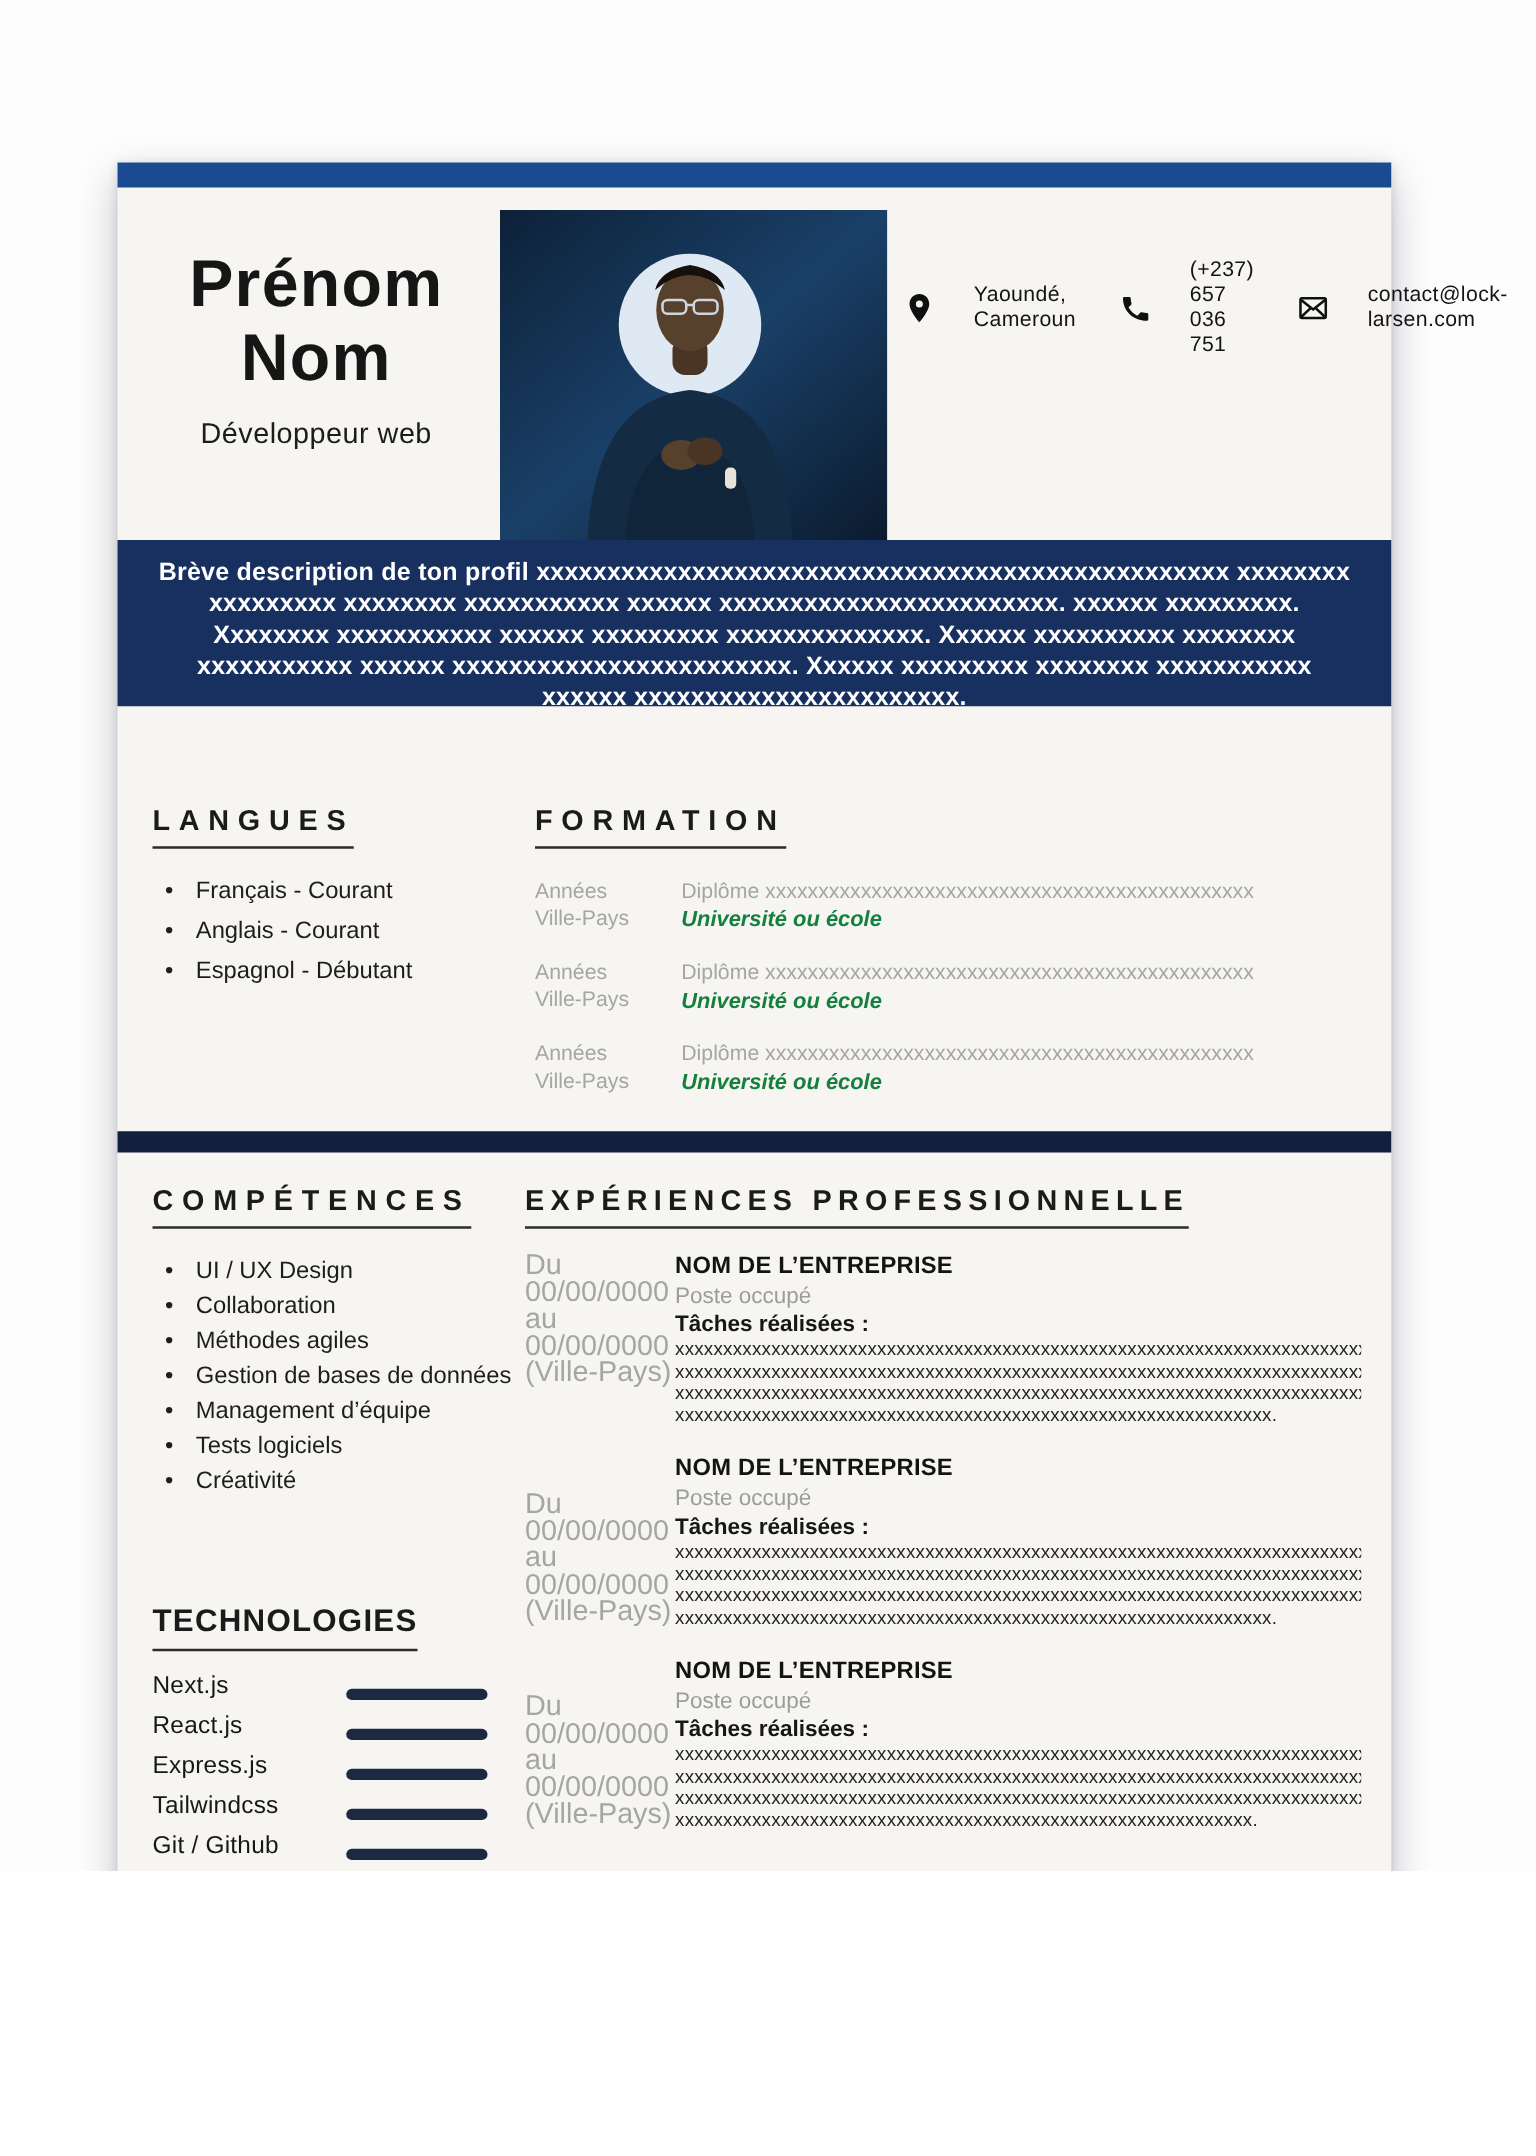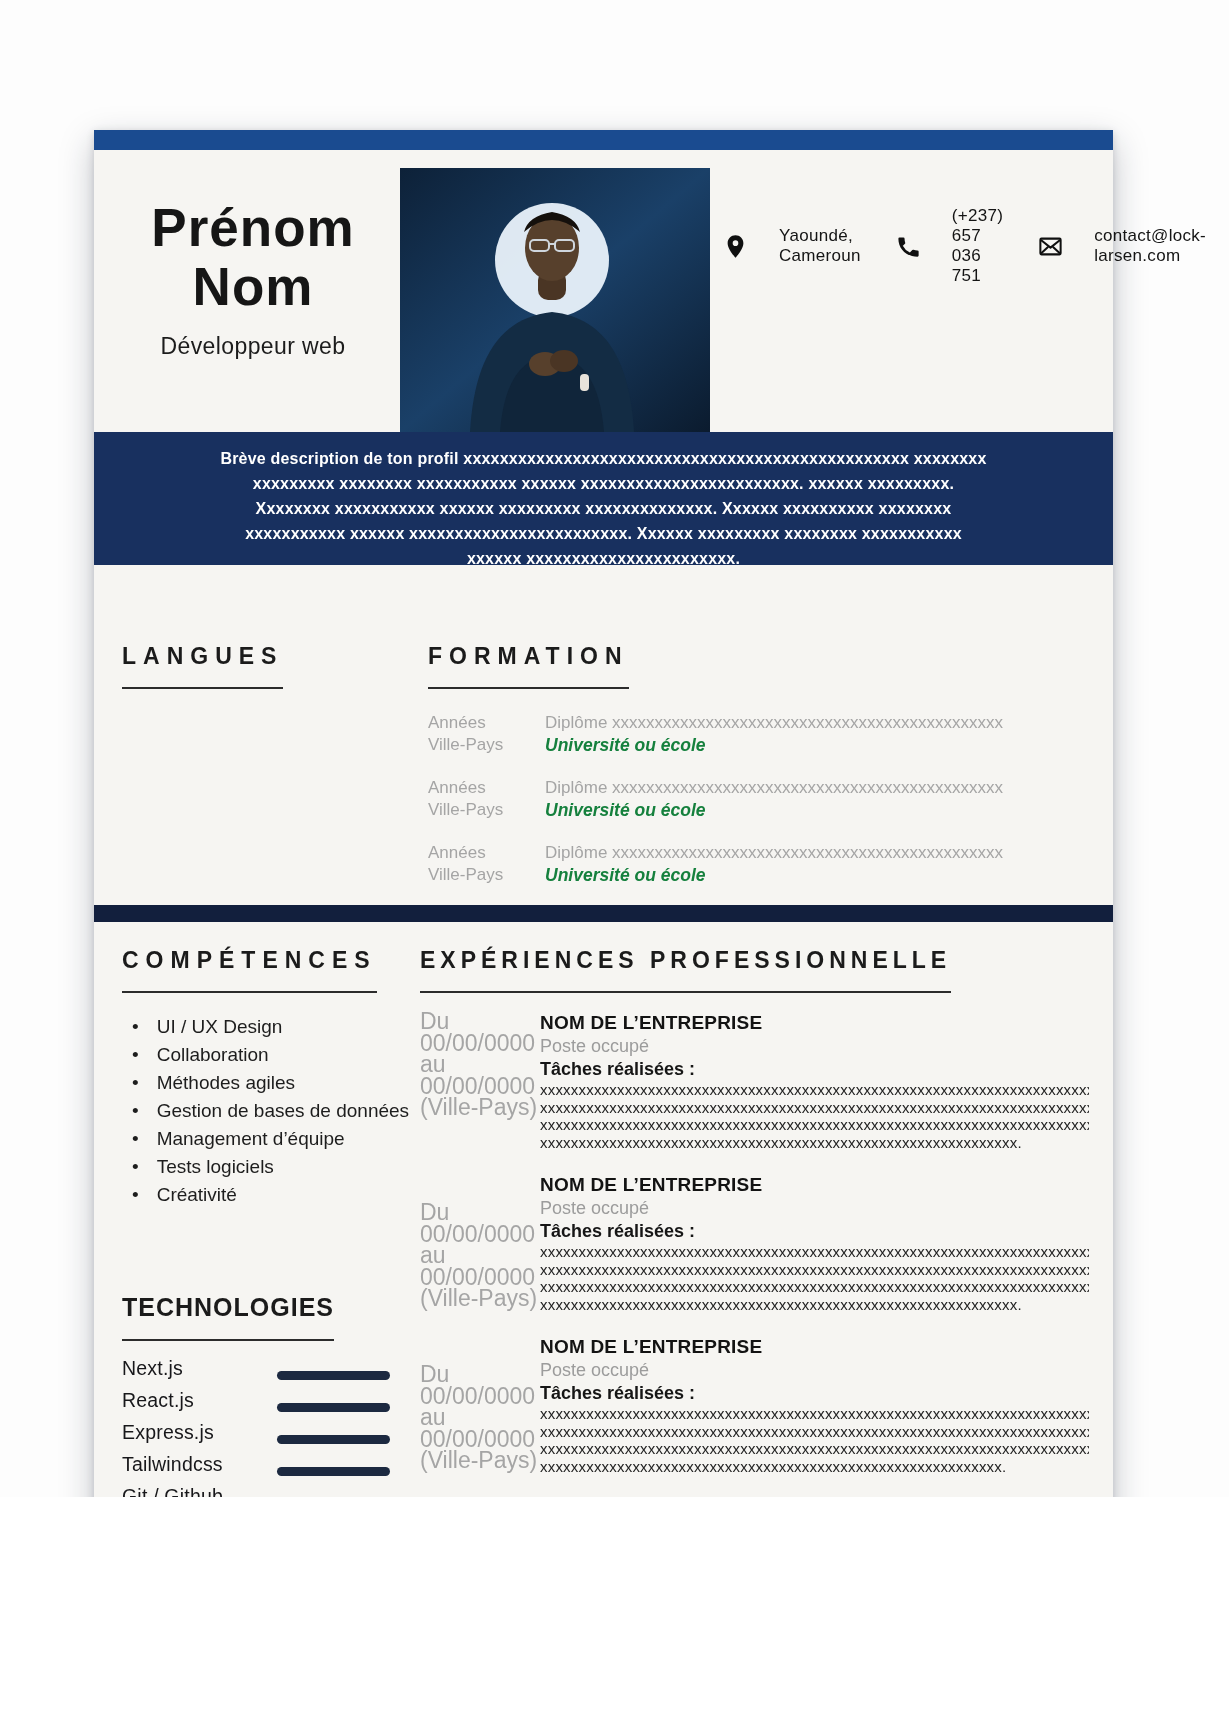--- a/index.html
+++ b/index.html
@@ -25,26 +25,26 @@
   .photo { position:absolute; left:306px; top:18px; width:310px; height:264px; overflow:hidden; }
 
   .contact { position:absolute; left:628px; top:56px; display:flex; gap:34px; }
   .c-row { display:flex; align-items:center; gap:30px; }
   .c-icon { width:27px; height:27px; flex:none; display:flex; align-items:center; justify-content:center; }
   .c-icon svg { width:27px; height:27px; }
   .c-text { font-size:17px; font-weight:500; color:#141414; letter-spacing:.3px; }
 
   
   .band { height:133px; background:var(--band-navy,#18305f); text-align:center; padding-top:14px; }
-  .band-line { color:#ffffff; font-size:16px; font-weight:700; line-height:25px; letter-spacing:.2px; }
+  .band-line { color:#ffffff; font-size:20px; font-weight:700; line-height:25px; letter-spacing:.2px; }
 
   
   h2.sec {
     font-size:23px; font-weight:600; letter-spacing:7px; color:#1b1b1b;
-    display:inline-block; border-bottom:2px solid #2c2c2c; padding-bottom:17px; white-space:nowrap;
+    display:inline-block; border-bottom:2px solid #2c2c2c; padding-bottom:7px; white-space:nowrap;
   }
   h2.sec.exp-h  { letter-spacing:5px; }
   h2.sec.tech-h { font-size:25px; letter-spacing:1px; margin-top:80px; }
 
   
   .row1 { display:flex; height:340px; padding:78px 30px 0 28px; }
   .col-lang { width:306px; }
   .b-list { margin:24px 0 0 10px; list-style:none; }
   .b-list li { display:flex; align-items:baseline; font-size:19px; font-weight:500; color:#1d1d1d; }
   .lang-list li { margin-bottom:13px; line-height:19px; }
@@ -160,20 +160,25 @@
       <div class="band-line">xxxxxxxxx xxxxxxxx xxxxxxxxxxx xxxxxx xxxxxxxxxxxxxxxxxxxxxxxx. xxxxxx xxxxxxxxx.</div>
       <div class="band-line">Xxxxxxxx xxxxxxxxxxx xxxxxx xxxxxxxxx xxxxxxxxxxxxxx. Xxxxxx xxxxxxxxxx xxxxxxxx</div>
       <div class="band-line">xxxxxxxxxxx xxxxxx xxxxxxxxxxxxxxxxxxxxxxxx. Xxxxxx xxxxxxxxx xxxxxxxx xxxxxxxxxxx</div>
       <div class="band-line">xxxxxx xxxxxxxxxxxxxxxxxxxxxxx.</div>
     </div>
 
     <div class="row1">
 
       <div class="col-lang">
         <h2 class="sec">LANGUES</h2>
+        <ul class="b-list lang-list">
+          <li>Français - Courant</li>
+          <li>Anglais - Courant</li>
+          <li>Espagnol - Débutant</li>
+        </ul>
       </div>
 
       <div class="col-form">
         <h2 class="sec">FORMATION</h2>
 
         <div class="f-entry first">
           <div class="f-left">
             <div>Années</div>
             <div>Ville-Pays</div>
           </div>

